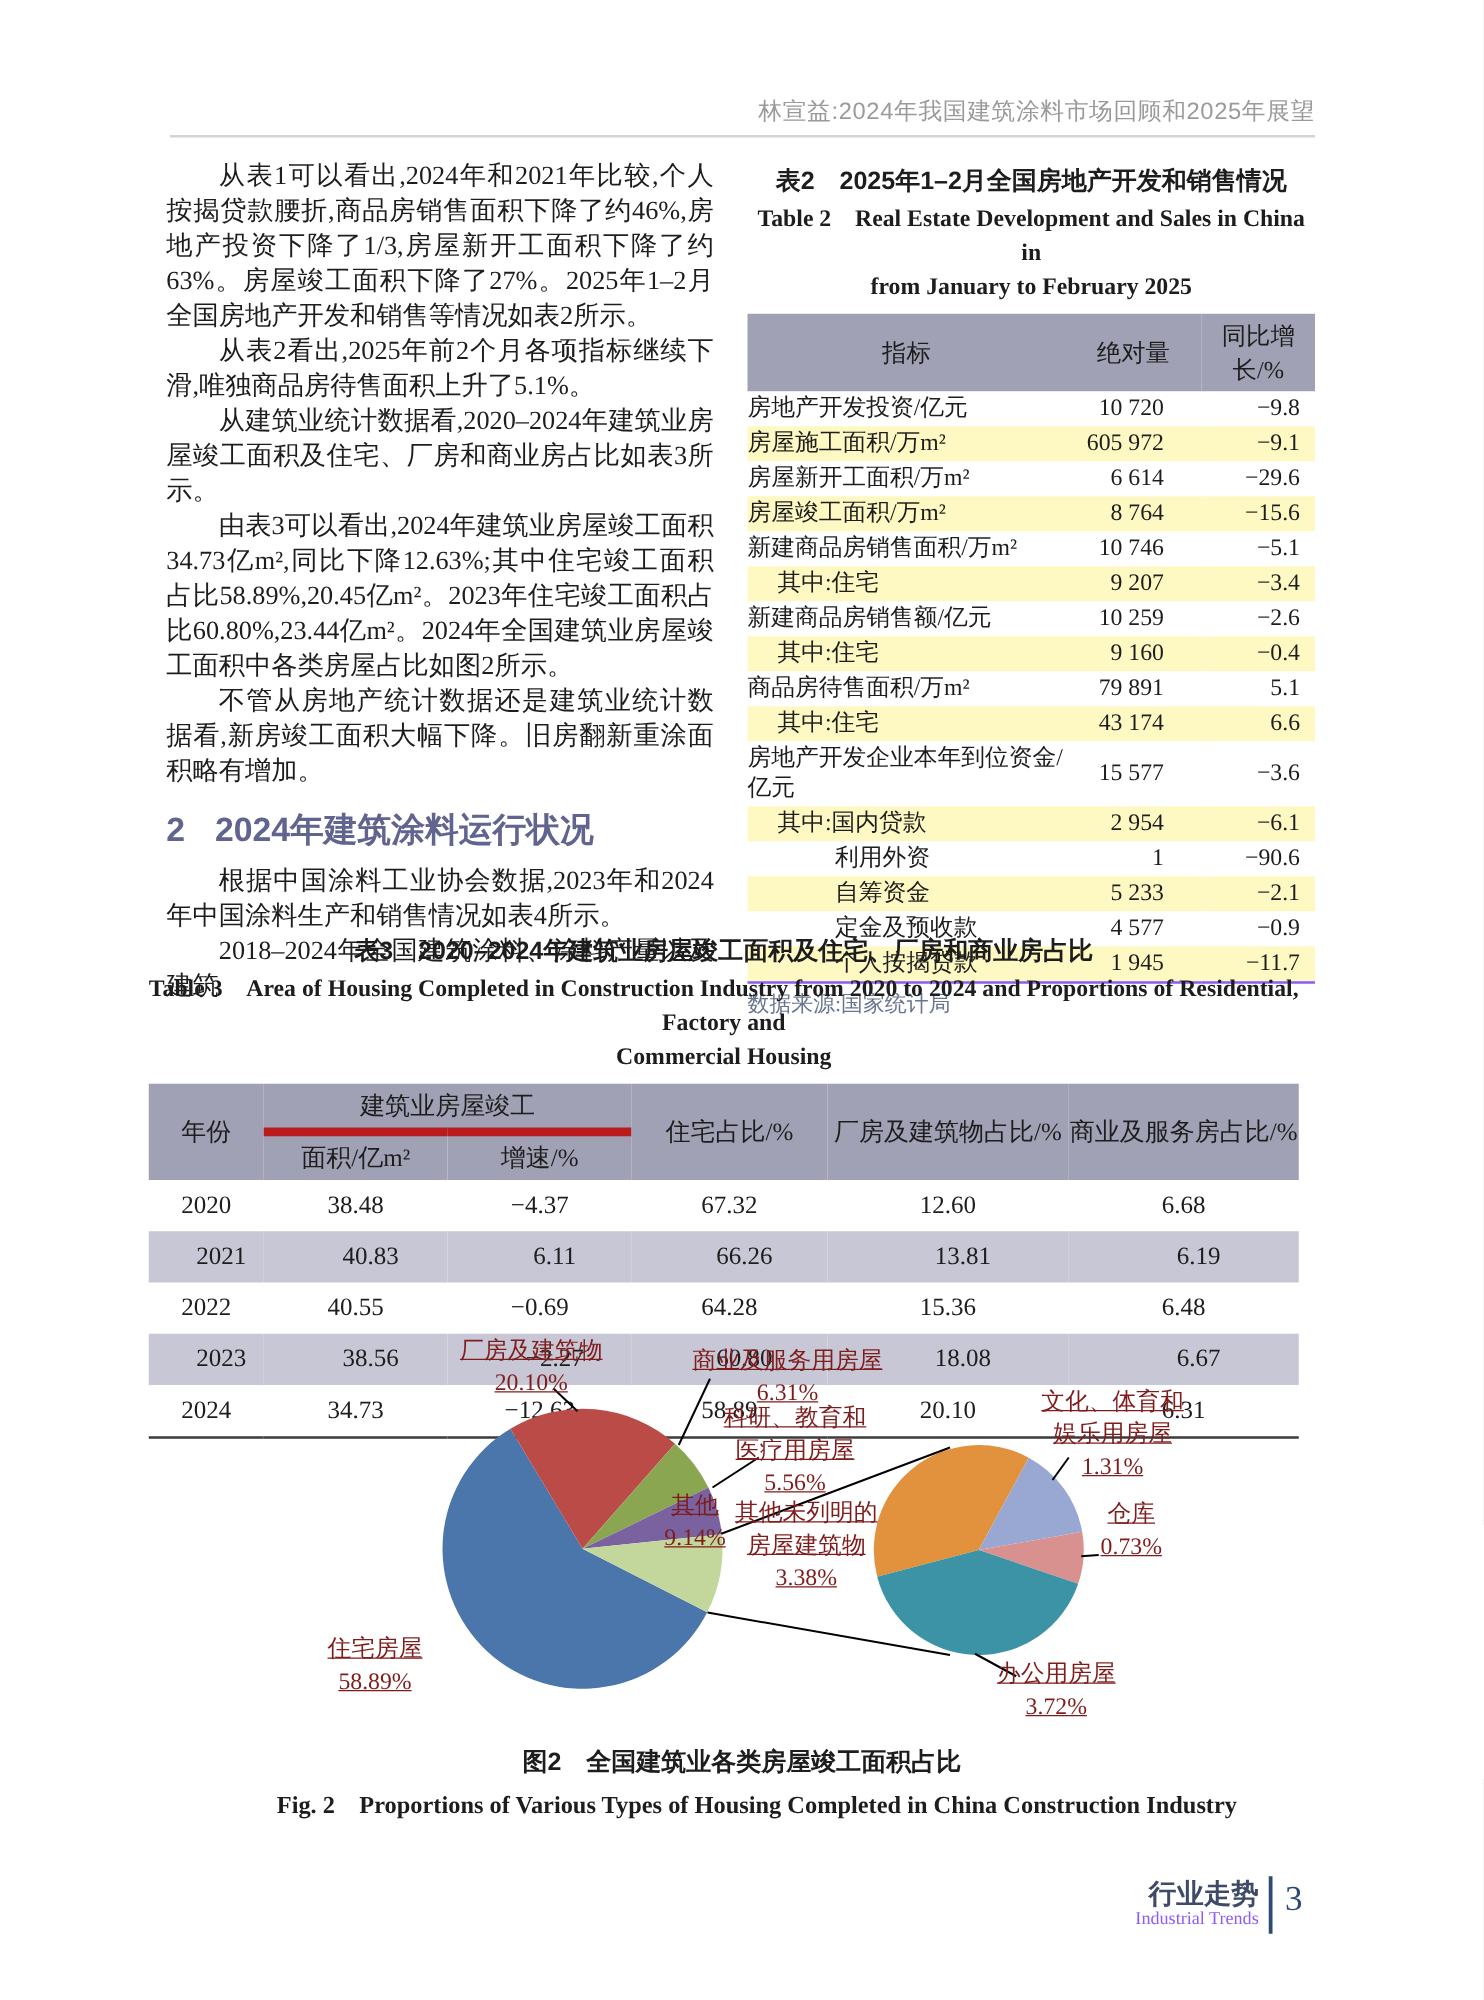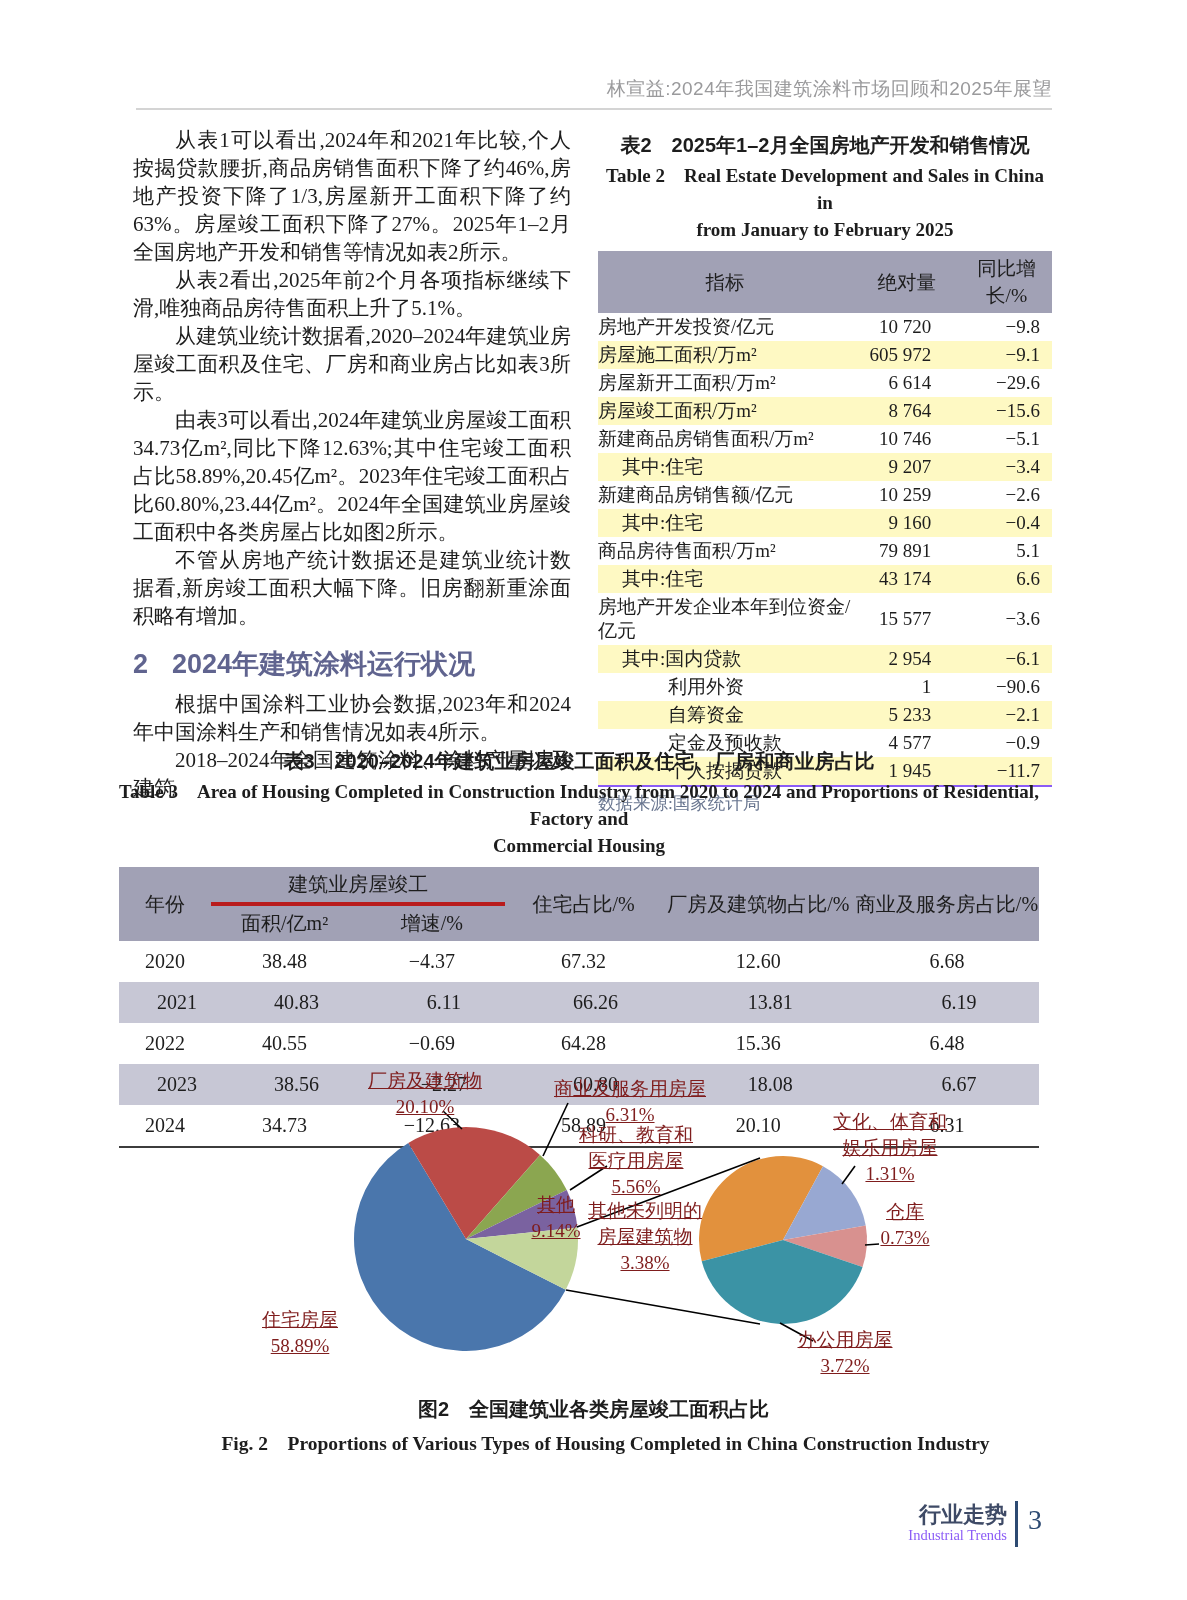--- a/index.html
+++ b/index.html
@@ -31,21 +31,21 @@
   .t2 .ind1{padding-left:24px;}
   .t2 .ind2{padding-left:70px;}
   .t2 .c-num{text-align:right;padding-right:30px;white-space:nowrap;}
   .t2 .c-gr{text-align:right;padding-right:12px;white-space:nowrap;}
   .t2-src{color:#68758f;font-size:17.5px;margin-top:4px;}
 
   
   .t3-block{position:absolute;left:119px;top:748px;width:920px;}
   table.t3{width:100%;border-collapse:collapse;margin-top:8px;font-size:20px;border-bottom:2px solid #3c3c3c;}
   .t3 th{background:#a1a1b5;font-weight:normal;font-size:20px;padding:4px 0;}
-  .t3 th.group{border-bottom:4px solid #b91c1c;font-family:Liberation Serif, serif;}
+  .t3 th.group{border-bottom:7px solid #b91c1c;font-family:Liberation Serif, serif;}
   .t3 td{text-align:center;padding:9px 0;}
   .t3 tr.shade td{background:#c7c7d5;padding-left:24px;}
 
   
   .fig{position:absolute;left:150px;top:1026px;width:900px;height:380px;}
   .fig svg{position:absolute;left:0;top:0;}
   .flabel{position:absolute;text-align:center;font-size:19px;line-height:26px;color:#7f1d1d;text-decoration:underline;}
   .fig-cap-zh{position:absolute;top:1396px;left:0;width:1187px;text-align:center;font-weight:bold;font-size:20px;}
   .fig-cap-en{position:absolute;top:1430px;left:12px;width:1187px;text-align:center;font-weight:bold;font-size:19.5px;}
 

